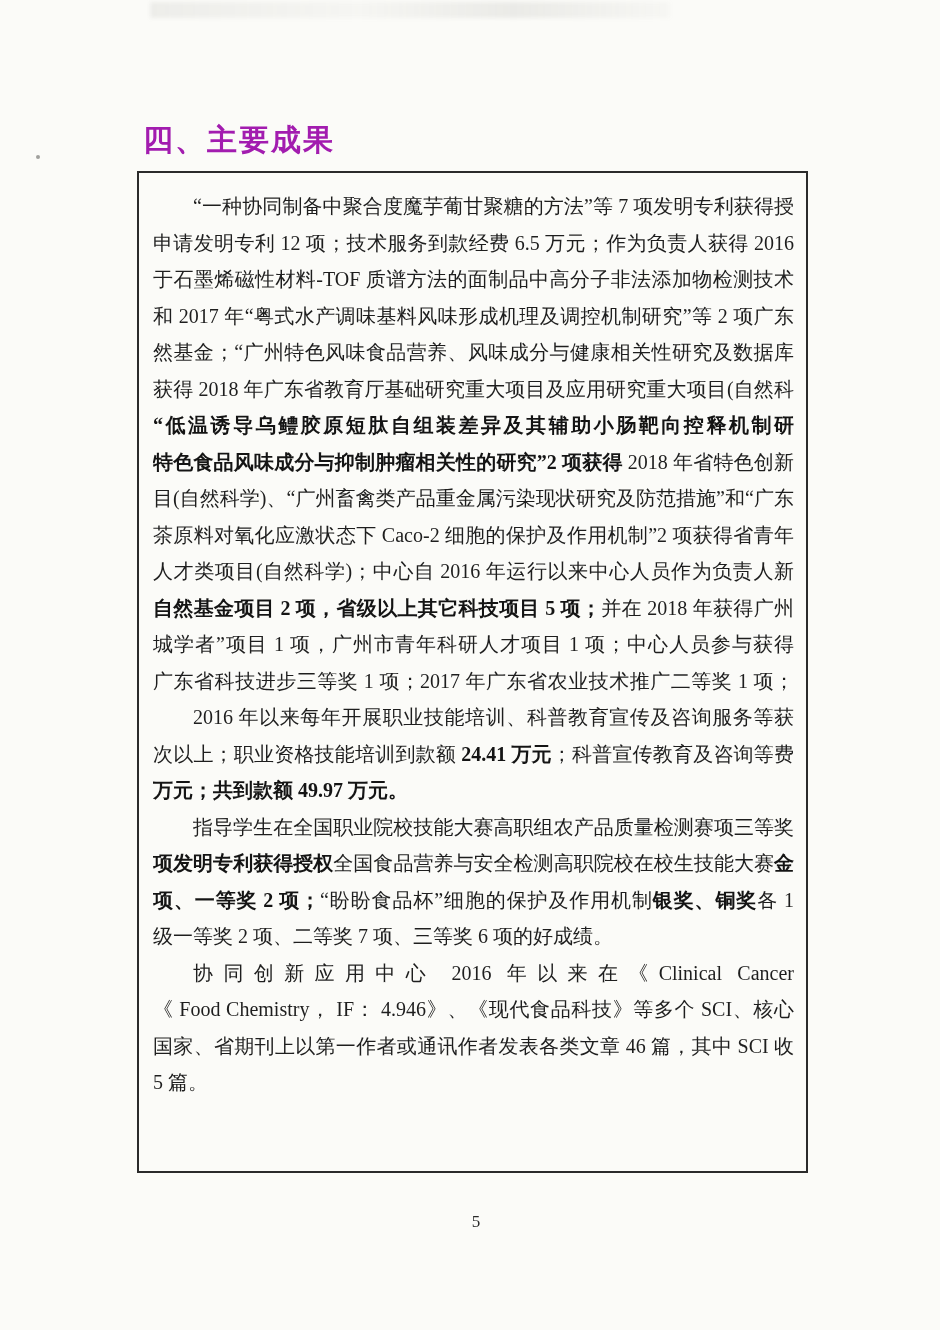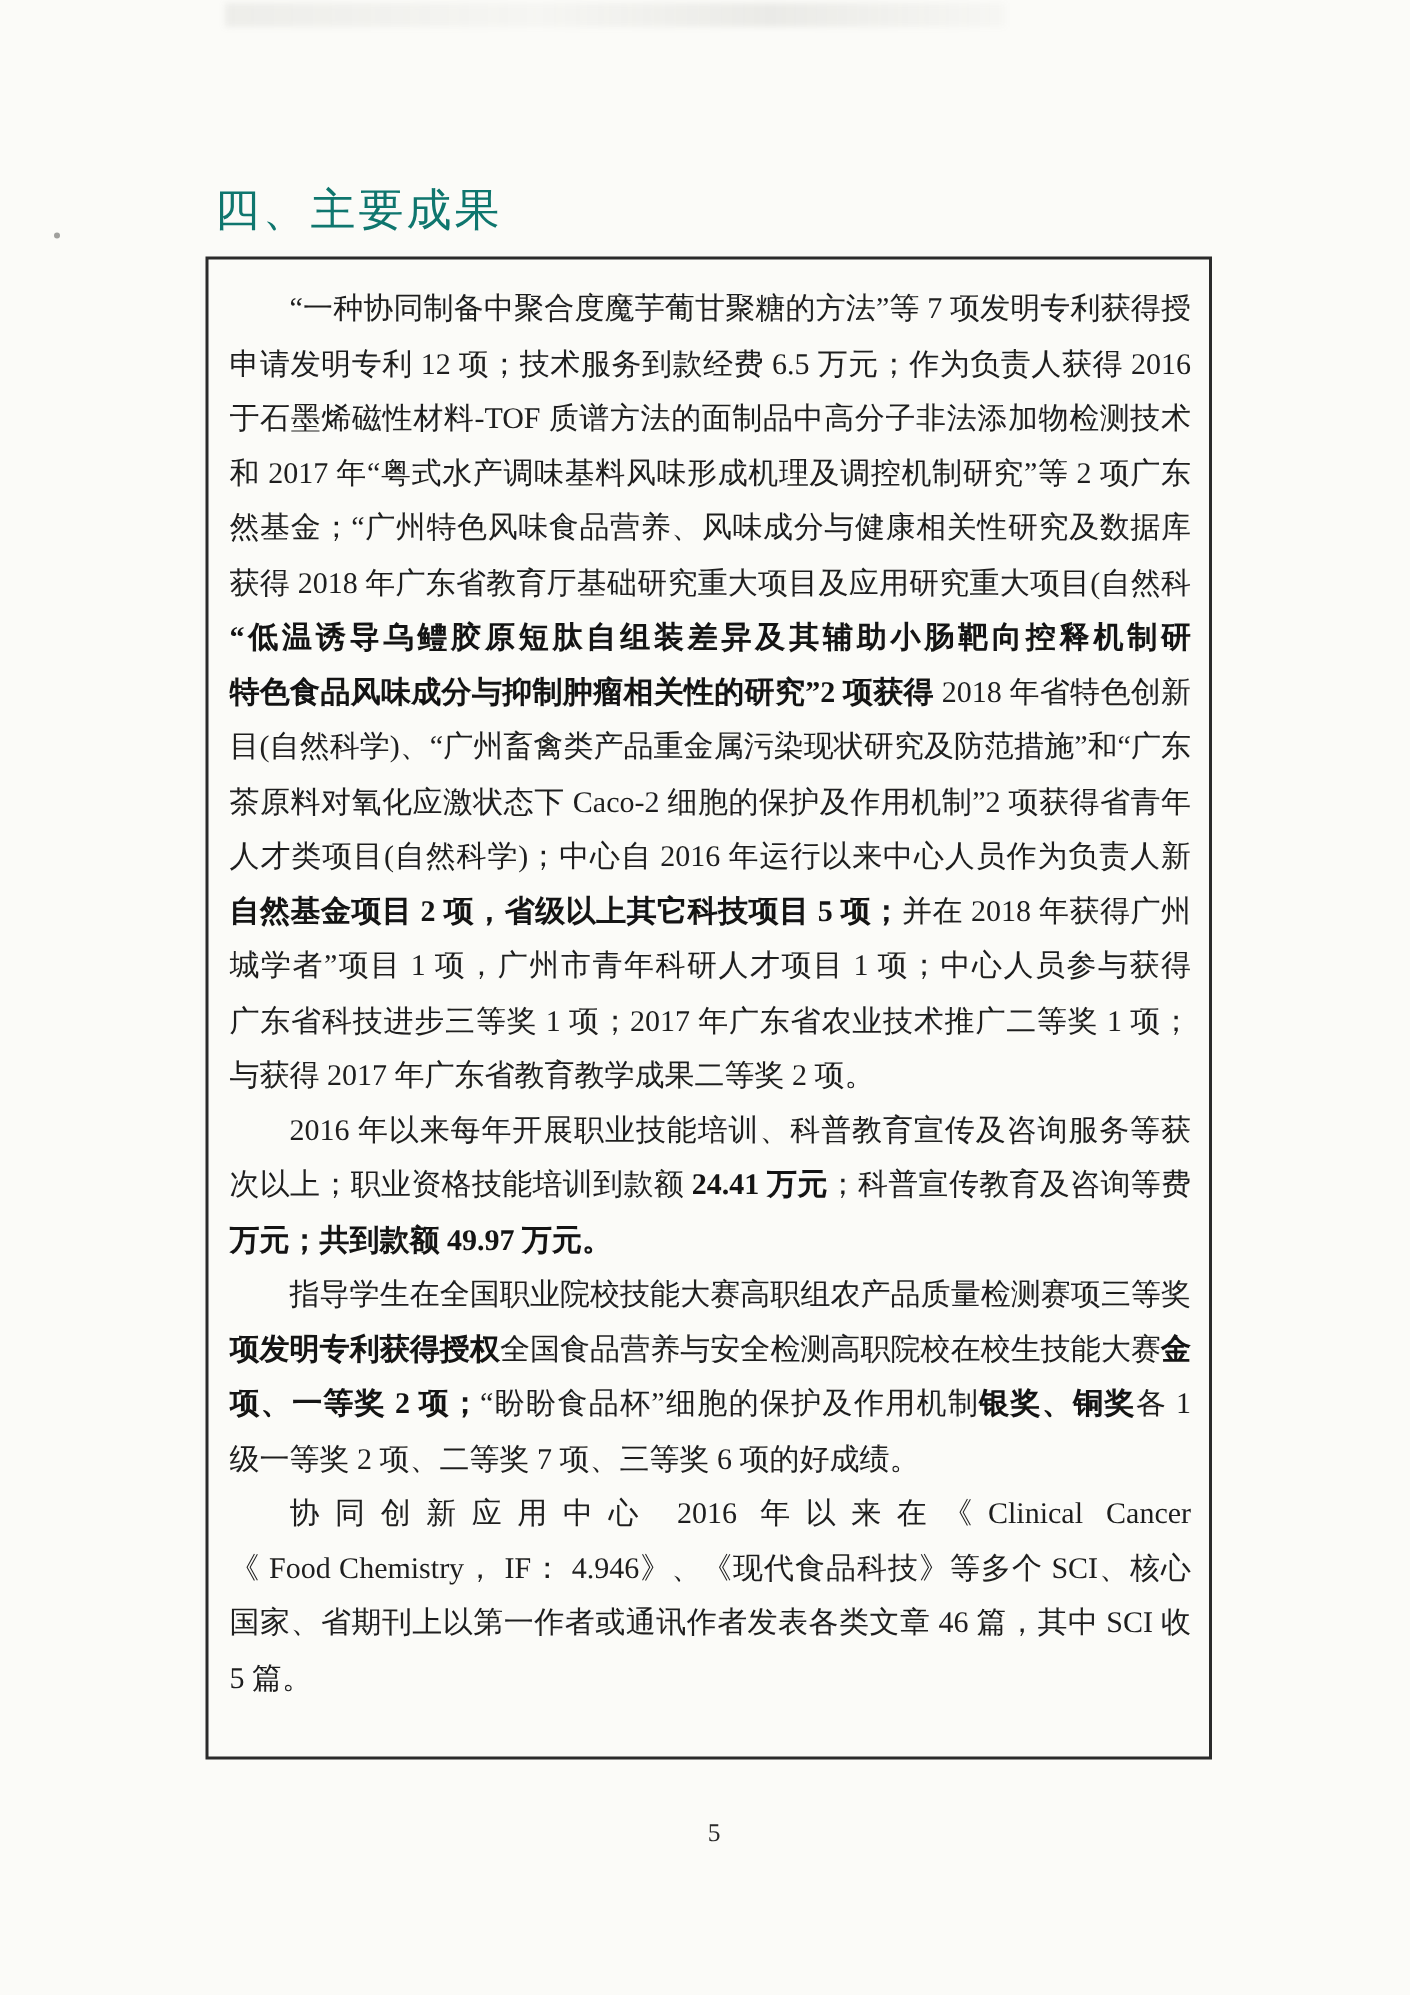--- a/index.html
+++ b/index.html
@@ -16,22 +16,22 @@
     position:absolute;left:150px;top:2px;width:520px;height:16px;
     background:linear-gradient(90deg,rgba(120,120,115,0.10),rgba(120,120,115,0.04) 40%,rgba(120,120,115,0.12) 70%,rgba(120,120,115,0.03));
     filter:blur(2px);
   }
   .speck{
     position:absolute;left:36px;top:155px;width:4px;height:4px;
     border-radius:50%;background:#6f6f6b;opacity:.65;
   }
   .page-title{
     position:absolute;left:143px;top:120px;
-    font-size:30px;font-weight:400;letter-spacing:2px;
-    color:#0f766e;
+    font-size:30px;font-weight:700;letter-spacing:2px;
+    color:#a21caf;
   }
   .content-box{
     position:absolute;left:137px;top:171px;
     width:671px;height:1002px;
     box-sizing:border-box;
     border:2px solid #2b2b2b;
     padding:15px 12px 0 14px;
     font-size:20px;
   }
   .line{
@@ -68,21 +68,20 @@
     <div class="line"><span>然基金；“广州特色风味食品营养、风味成分与健康相关性研究及数据库建立”</span></div>
     <div class="line"><span>获得 2018 年广东省教育厅基础研究重大项目及应用研究重大项目(自然科学)；</span></div>
     <div class="line"><span class="b">“低温诱导乌鳢胶原短肽自组装差异及其辅助小肠靶向控释机制研究”和“粤食</span></div>
     <div class="line"><span class="b">特色食品风味成分与抑制肿瘤相关性的研究”2 项获得</span><span> 2018 年省特色创新类项</span></div>
     <div class="line"><span>目(自然科学)、“广州畜禽类产品重金属污染现状研究及防范措施”和“广东凉</span></div>
     <div class="line"><span>茶原料对氧化应激状态下 Caco-2 细胞的保护及作用机制”2 项获得省青年创新</span></div>
     <div class="line"><span>人才类项目(自然科学)；中心自 2016 年运行以来中心人员作为负责人新获得省</span></div>
     <div class="line"><span class="b">自然基金项目 2 项，省级以上其它科技项目 5 项；</span><span>并在 2018 年获得广州市“羊</span></div>
     <div class="line"><span>城学者”项目 1 项，广州市青年科研人才项目 1 项；中心人员参与获得 2017 年</span></div>
     <div class="line"><span>广东省科技进步三等奖 1 项；2017 年广东省农业技术推广二等奖 1 项；主要参</span></div>
-    <div class="line last"><span>与获得 2017 年广东省教育教学成果二等奖 2 项。</span></div>
     <div class="line indent"><span>2016 年以来每年开展职业技能培训、科普教育宣传及咨询服务等获活动 20</span></div>
     <div class="line"><span>次以上；职业资格技能培训到款额 </span><span class="b">24.41 万元</span><span>；科普宣传教育及咨询等费用 </span></div>
     <div class="line last"><span class="b">万元；共到款额 49.97 万元。</span></div>
     <div class="line indent"><span>指导学生在全国职业院校技能大赛高职组农产品质量检测赛项三等奖 1 项；</span></div>
     <div class="line"><span class="b">项发明专利获得授权</span><span>全国食品营养与安全检测高职院校在校生技能大赛</span><span class="b">金奖 1</span></div>
     <div class="line"><span class="b">项、一等奖 2 项；</span><span>“盼盼食品杯”细胞的保护及作用机制</span><span class="b">银奖、铜奖</span><span>各 1 项；省</span></div>
     <div class="line last"><span>级一等奖 2 项、二等奖 7 项、三等奖 6 项的好成绩。</span></div>
     <div class="line indent"><span>协同创新应用中心 2016 年以来在《Clinical Cancer Research,IF:10.199》、</span></div>
     <div class="line"><span>《 Food Chemistry， IF： 4.946》、《现代食品科技》等多个 SCI、核心期刊、</span></div>
     <div class="line"><span>国家、省期刊上以第一作者或通讯作者发表各类文章 46 篇，其中 SCI 收录文章</span></div>

